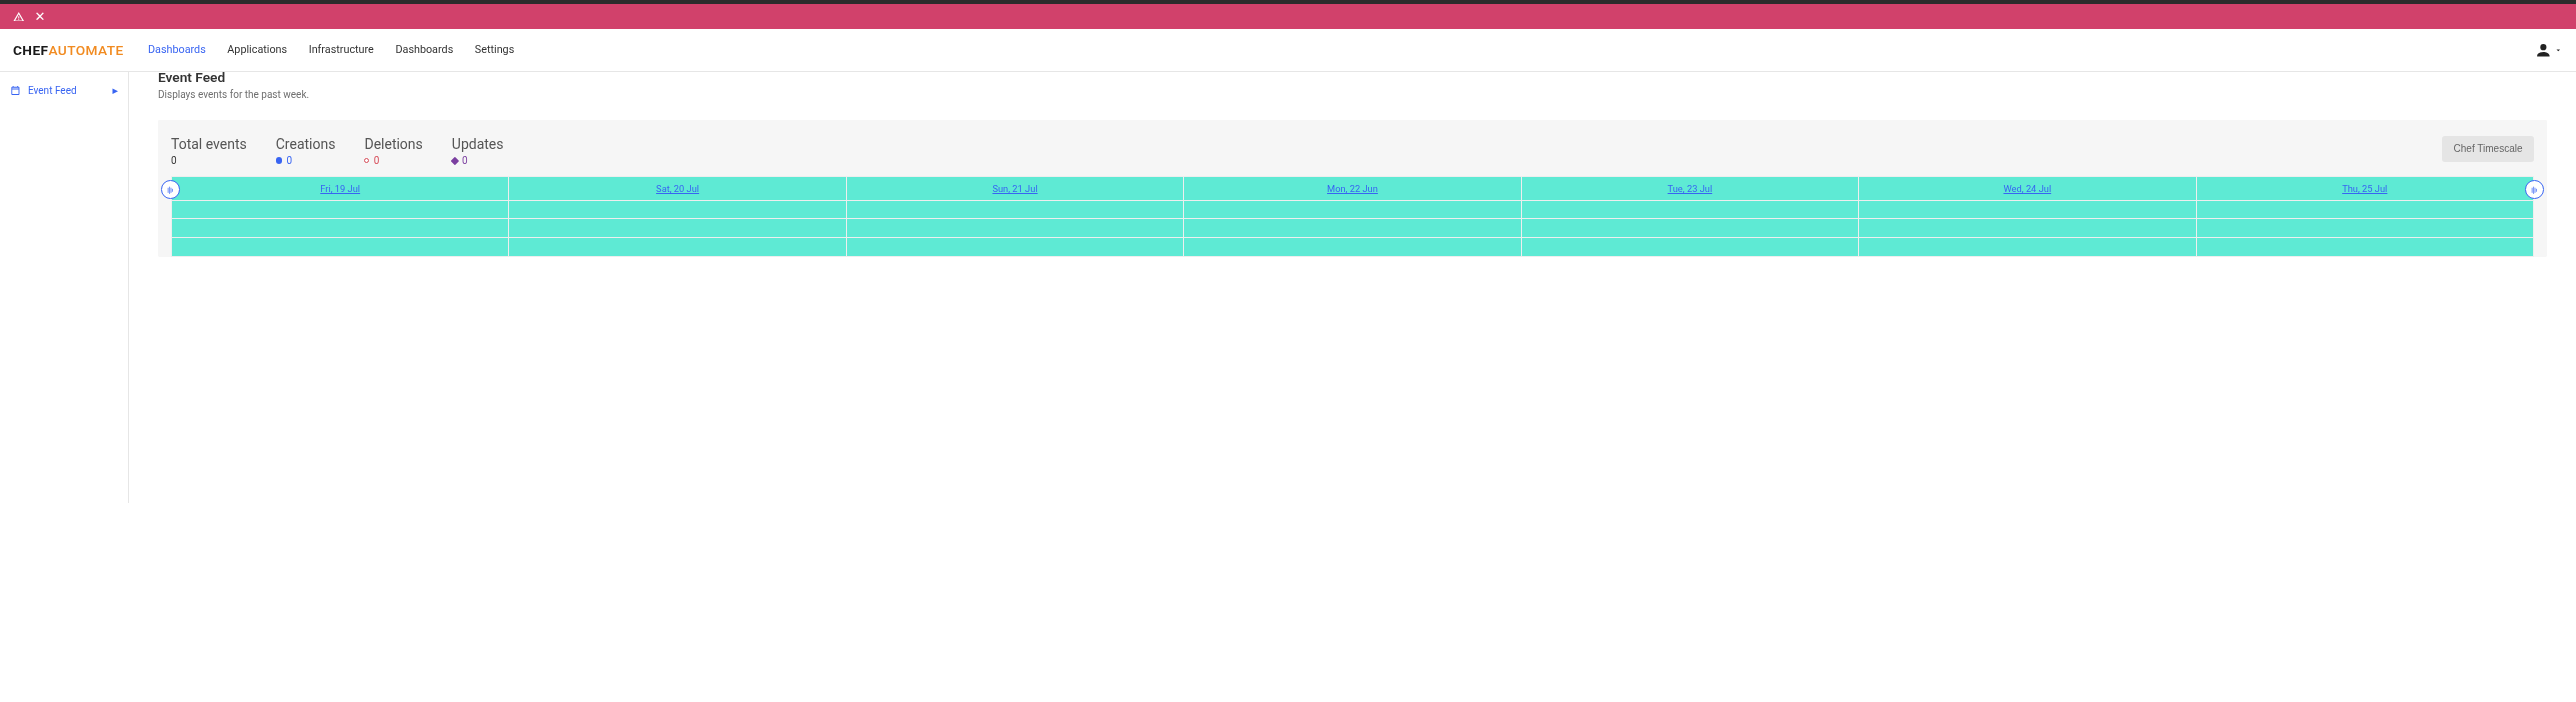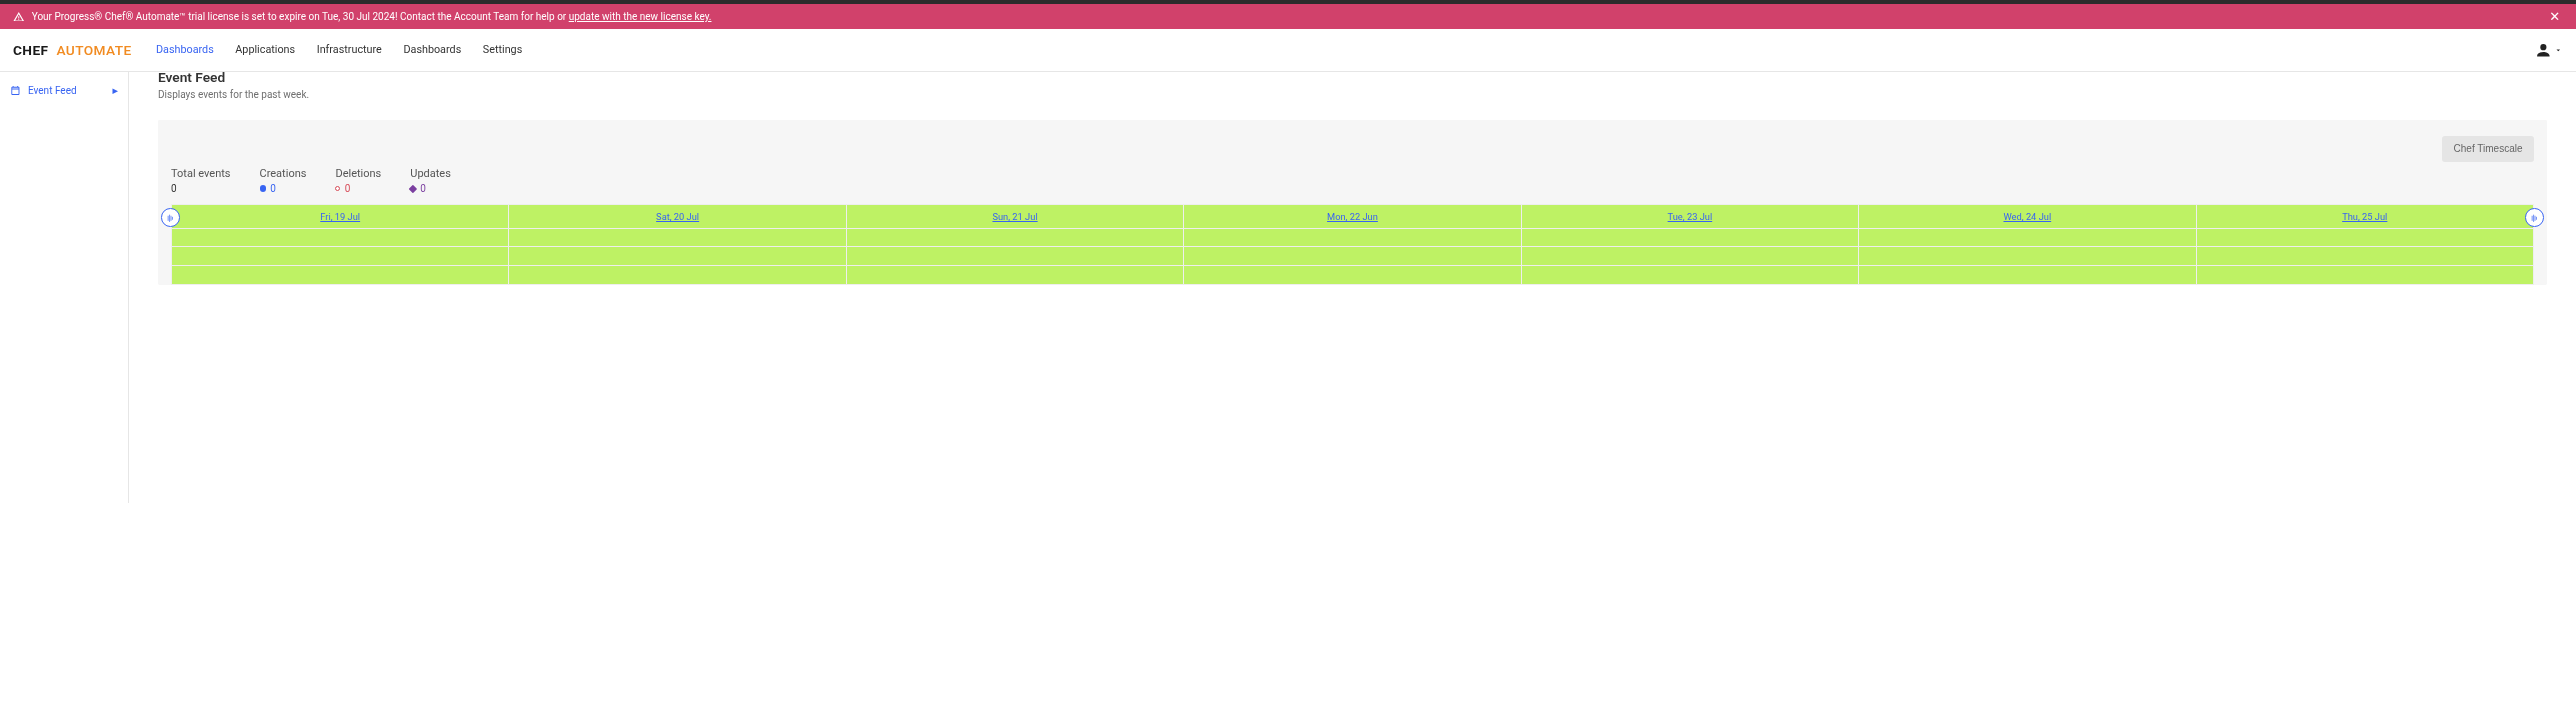--- a/index.html
+++ b/index.html
@@ -49,21 +49,21 @@
     padding: 0 13px;
   }
   .logo {
     font-weight: 700;
     font-size: 13.7px;
     letter-spacing: 0.4px;
     margin-right: 24.4px;
     white-space: nowrap;
   }
   .logo .chef { color: #1a1a1a; }
-  .logo .automate { color: #f18b21; font-weight: 500; margin-left: 8px; }
+  .logo .automate { color: #f18b21; font-weight: 500; }
   .nav { display: flex; gap: 21.6px; }
   .nav-item {
     color: #333;
     font-size: 10.8px;
     cursor: pointer;
     padding: 2.9px 0;
   }
   .nav-item.active { color: #3864f2; }
   .user-menu {
     margin-left: auto;
@@ -142,23 +142,22 @@
   }
   .timeline-header {
     display: flex;
     align-items: flex-start;
     padding: 0 13px 10px 13px;
   }
   .stats { display: flex; gap: 29px; }
   .stat-block { }
   .stat-label {
     color: #555;
-    font-size: 11px;
+    font-size: 14px;
     margin-bottom: 2.9px;
-    margin-top: 31px;
   }
   .stat-value {
     display: flex;
     align-items: center;
     gap: 4.3px;
     font-size: 10px;
     color: #333;
   }
   .dot {
     width: 6.5px; height: 6.5px; border-radius: 50%; display: inline-block;
@@ -202,21 +201,21 @@
     z-index: 5;
   }
   .scroll-handle.left { left: 2.9px; }
   .scroll-handle.right { right: 2.9px; }
   .scroll-handle svg { width: 8.6px; height: 8.6px; stroke: #3864f2; fill: none; }
 
   .calendar {
     width: 100%;
     border-collapse: collapse;
     table-layout: fixed;
-    background: #bef264;
+    background: #5eead4;
   }
   .calendar th {
     border: 0.7px solid #eee;
     padding: 5.8px 2.9px;
     font-weight: 400;
     font-size: 9.3px;
     text-align: center;
   }
   .calendar th a { color: #3864f2; text-decoration: underline; cursor: pointer; }
   .calendar td {
@@ -227,23 +226,20 @@
 </head>
 <body>
 
 <div class="top-sliver"></div>
 
 <div class="banner">
   <span class="warn-icon">
     <svg viewBox="0 0 24 24">
         <path d="M12 2 1 21h22L12 2zm0 5 7.5 13h-15L12 7zm-1 4v4h2v-4h-2zm0 5v2h2v-2h-2z"></path>
       </svg>
-  </span>
-  <span class="banner-text">
-    <span>Your Progress® Chef® Automate™ trial license is set to expire on Tue, 30 Jul 2024! Contact the Account Team for help or </span><a href="#">update with the new license key.</a>
   </span>
   <span class="close-btn">✕</span>
 </div>
 
 <div class="header">
   <div class="logo">
     <span class="chef">CHEF</span><span class="automate">AUTOMATE</span>
   </div>
   <div class="nav">
     <div class="nav-item active">Dashboards</div>

